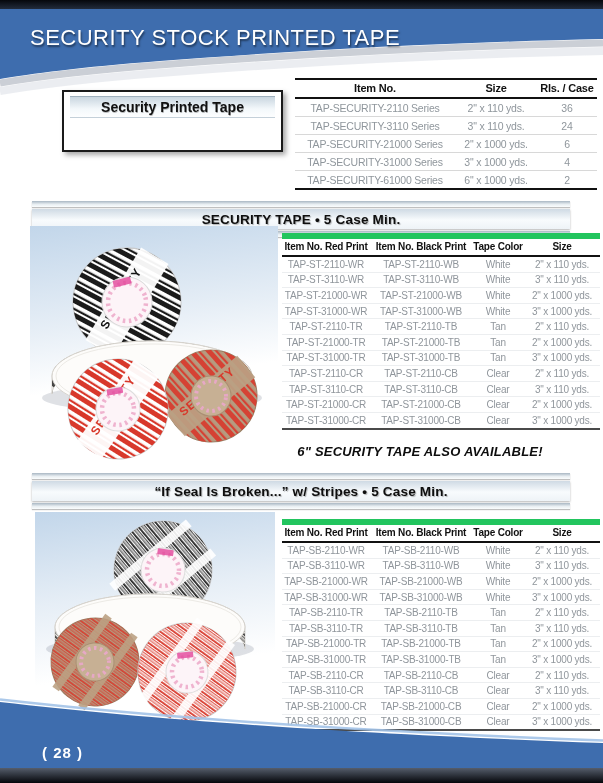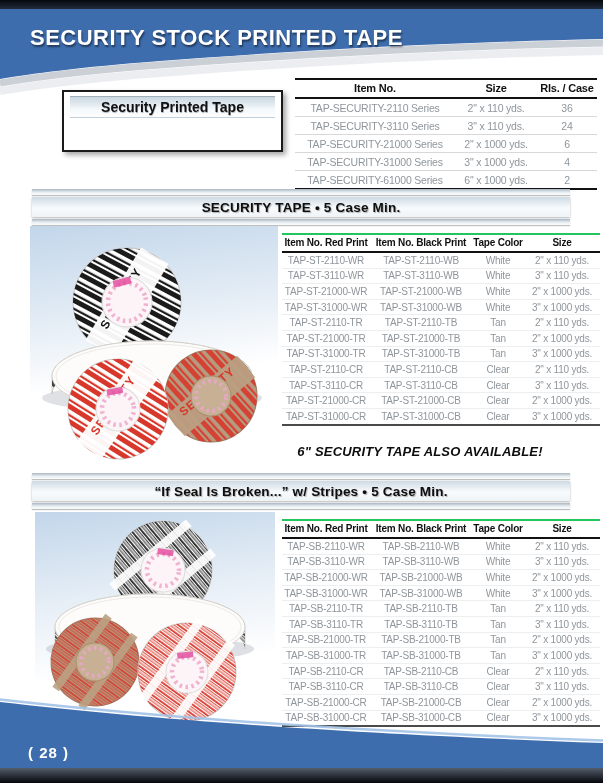--- a/index.html
+++ b/index.html
@@ -8,21 +8,21 @@
     background:#ffffff; overflow:hidden;
     font-family:"Liberation Sans", sans-serif;
     -webkit-font-smoothing:antialiased;
   }
   
   .header-swoosh, .footer-swoosh { position:absolute; left:0; pointer-events:none; }
   .header-swoosh { top:0; }
   .footer-swoosh { top:683px; }
   .page-title {
     position:absolute; left:30px; top:25px; margin:0;
-    font-size:22px; font-weight:bold; color:#ffffff; letter-spacing:0.5px;
+    font-size:22px; font-weight:normal; color:#ffffff; letter-spacing:0.5px;
     text-shadow:1px 2px 2px rgba(0,0,0,0.5);
   }
   
   .info-box {
     position:absolute; left:62px; top:90px; width:221px; height:62px;
     border:2px solid #1a1a1a; background:#ffffff;
     box-shadow:3px 3px 5px rgba(0,0,0,0.35);
     padding:4px 6px 0 6px; box-sizing:border-box;
   }
   .info-title {
@@ -43,31 +43,31 @@
   th, td { text-align:center; letter-spacing:-0.2px; overflow:hidden; white-space:nowrap; }
   .spec-table { left:295px; top:78px; width:302px;
     border-top:2px solid #111; border-bottom:2px solid #111; }
   .spec-table th { font-size:11px; font-weight:bold; color:#111;
     border-bottom:2px solid #111; padding:2px 0 3px; }
   .spec-table td { font-size:10.5px; color:#8f969c; padding:2.5px 0; }
   .spec-table tbody tr:not(:first-child) td { border-top:1px solid #d8d8d8; }
   .spec-table th:nth-child(1){ width:160px; } .spec-table th:nth-child(2){ width:82px; }
   .spec-table th:nth-child(3){ width:60px; }
   .data-table { left:282px; width:318px;
-    border-top:2px solid #22c55e; border-bottom:2px solid #4a4a4a; }
+    border-top:6px solid #22c55e; border-bottom:2px solid #4a4a4a; }
   #t1 { top:233px; } #t2 { top:519px; }
   .data-table th { font-size:10px; font-weight:bold; color:#111;
     border-bottom:2px solid #111; padding:2px 0 3px; }
   .data-table td { font-size:10px; color:#90969c; padding:1.8px 0; }
   .data-table tbody tr:not(:first-child) td { border-top:1px solid #eceef0; }
   .data-table th:nth-child(1){ width:88px; } .data-table th:nth-child(2){ width:102px; }
   .data-table th:nth-child(3){ width:52px; } .data-table th:nth-child(4){ width:76px; }
   
   .section-bar { position:absolute; left:32px; width:538px; }
-  #sec1 { top:189px; } #sec2 { top:473px; }
+  #sec1 { top:201px; } #sec2 { top:473px; }
   .bar-strip { height:6px; margin-bottom:2px;
     background:linear-gradient(#a9b7c3 0%, #e8eef2 55%, #fbfdfe 100%);
     box-shadow:0 1px 1px rgba(0,0,0,0.25); }
   .bar-main { height:20px; margin-bottom:2px;
     display:flex; align-items:center; justify-content:center;
     background:linear-gradient(#cfdae4 0%, #f8fbfd 55%, #eef3f7 100%);
     box-shadow:0 1px 2px rgba(0,0,0,0.3); }
   .bar-main span { font-size:13.5px; font-weight:bold; color:#0e0e0e;
     text-shadow:1px 1px 1px rgba(0,0,0,0.28); letter-spacing:0.2px; }
   
@@ -75,21 +75,21 @@
   #photo1 { left:30px; top:226px; width:248px; height:240px;
     background:linear-gradient(172deg, #c2d6ea 0%, #e6eef6 38%, #ffffff 62%); }
   #photo2 { left:35px; top:512px; width:240px; height:215px;
     background:linear-gradient(172deg, #c2d6ea 0%, #e6eef6 38%, rgba(255,255,255,0) 70%); }
   .tape-txt-b, .tape-txt-r { font-family:"Liberation Sans", sans-serif;
     font-size:12px; font-weight:bold; text-anchor:middle; letter-spacing:1px; }
   .tape-txt-b { fill:#141414; } .tape-txt-r { fill:#d8382b; }
   
   .note { position:absolute; left:260px; top:444px; width:320px; text-align:center;
     font-size:13px; font-weight:bold; font-style:italic; color:#0d0d0d; letter-spacing:0.2px; }
-  .page-num { position:absolute; left:28px; top:744px;
+  .page-num { position:absolute; left:42px; top:744px;
     font-size:15px; font-weight:bold; color:#ffffff; letter-spacing:1px; }
 </style>
 </head>
 <body>
 
 <div id="stage">
 
   <svg class="header-swoosh" width="603" height="120" viewBox="0 0 603 120">
     <defs>
       <linearGradient id="gTop" x1="0" y1="0" x2="0" y2="1">

